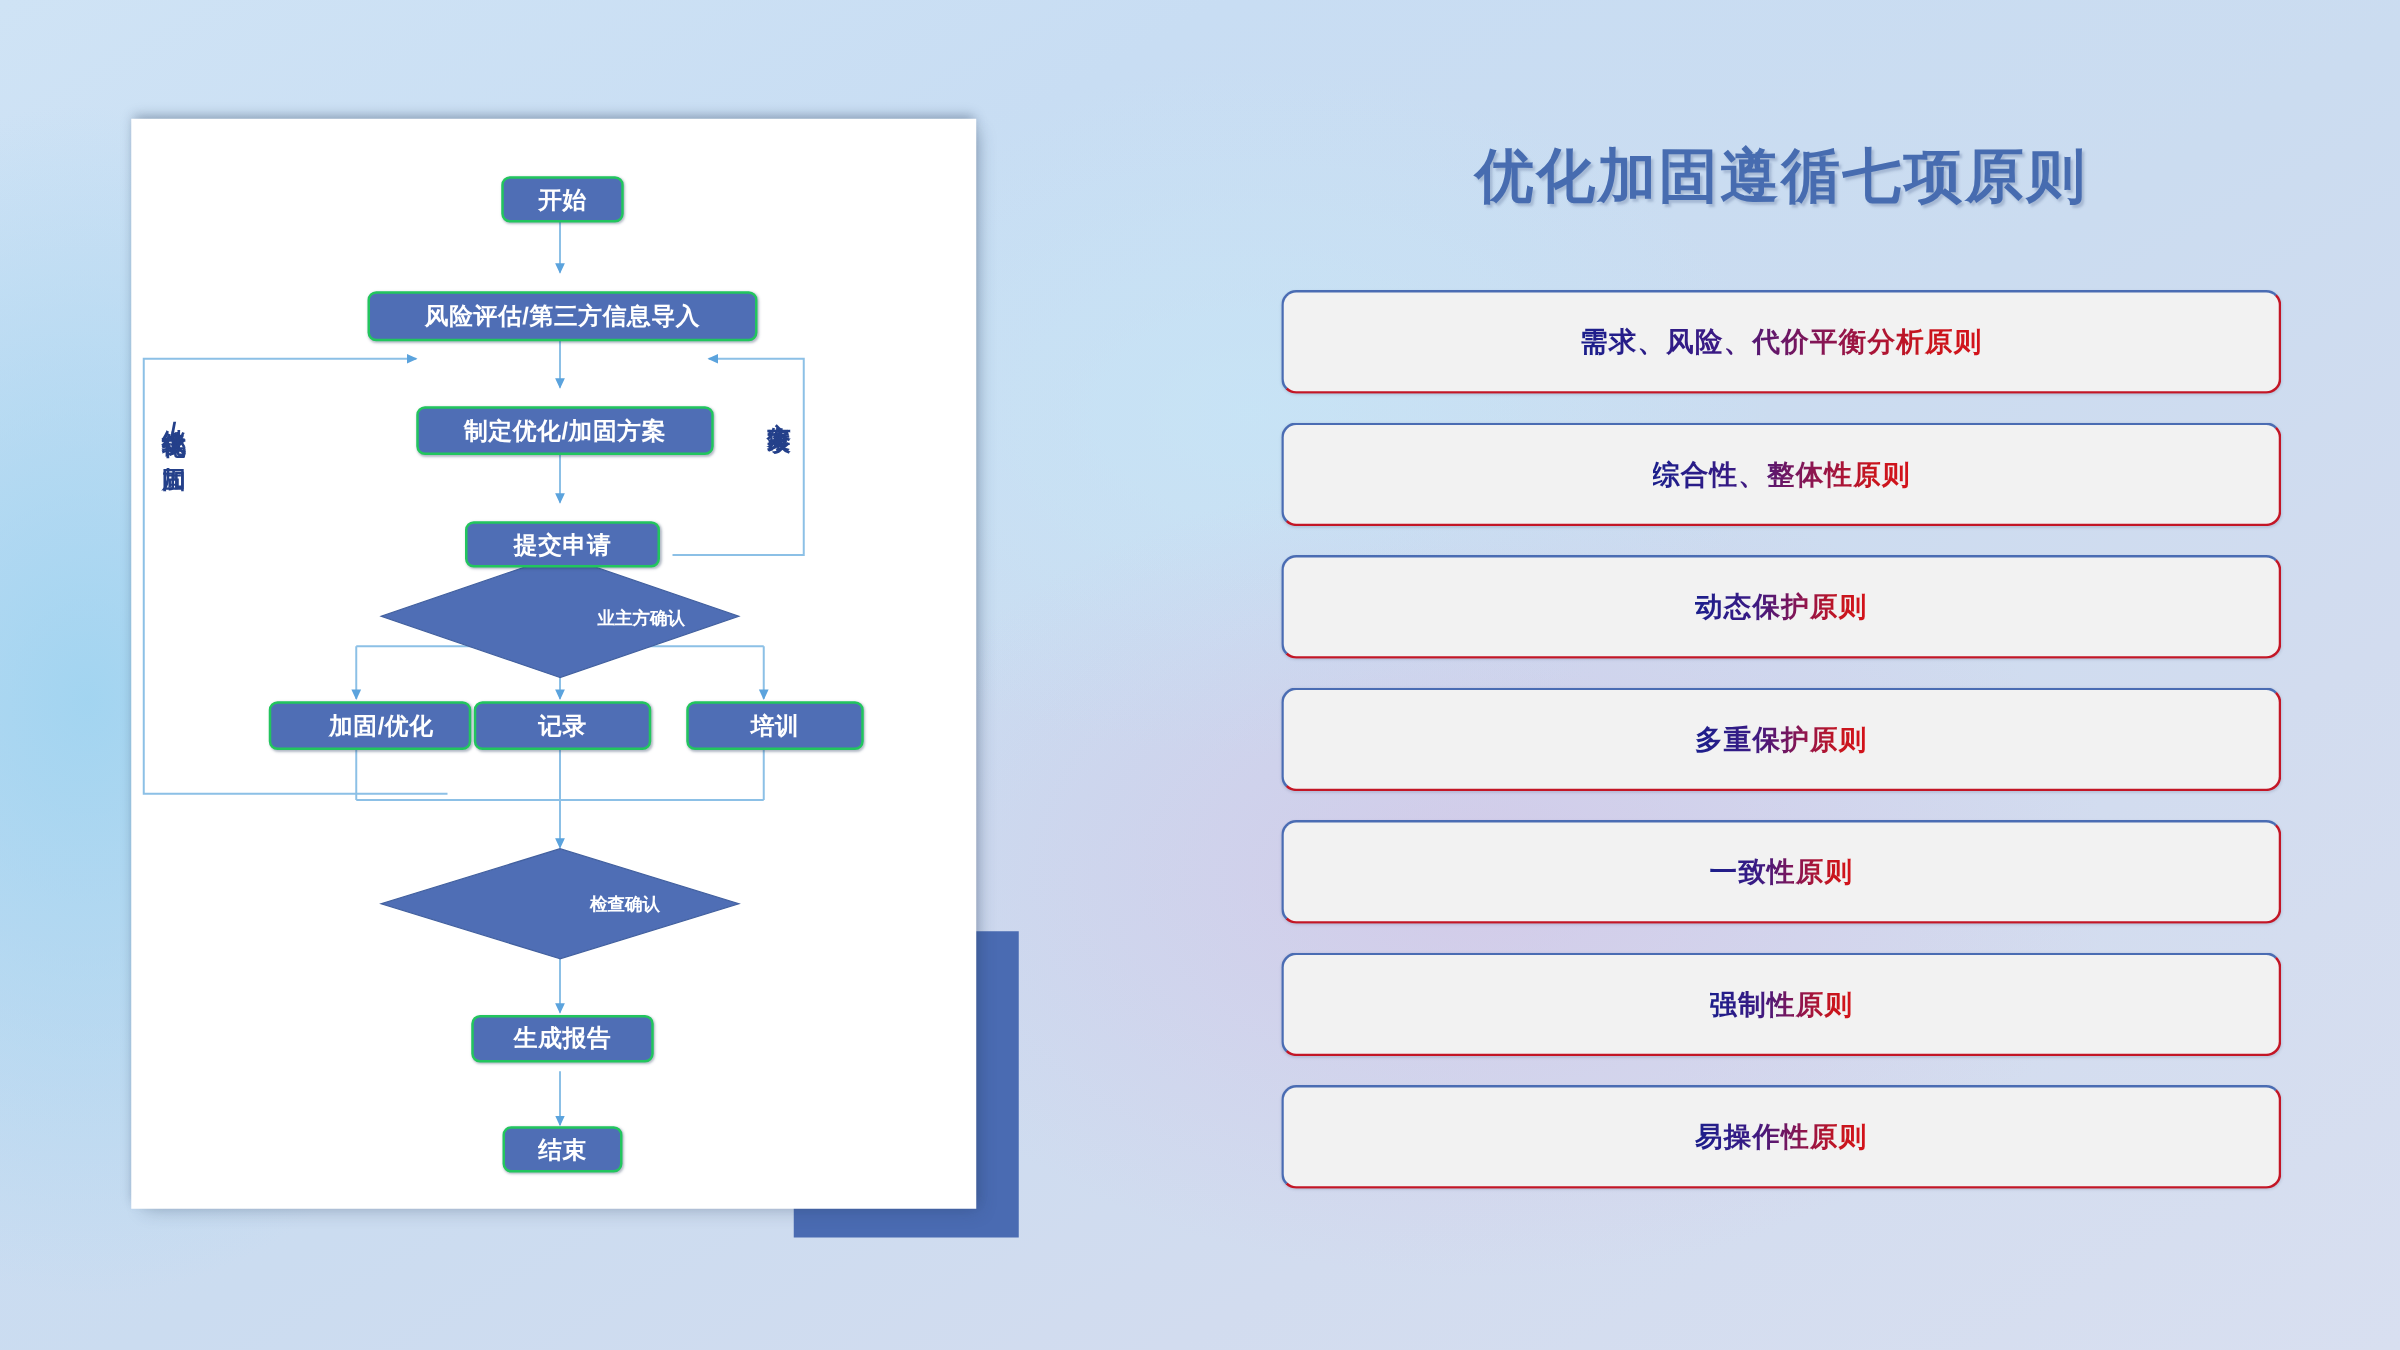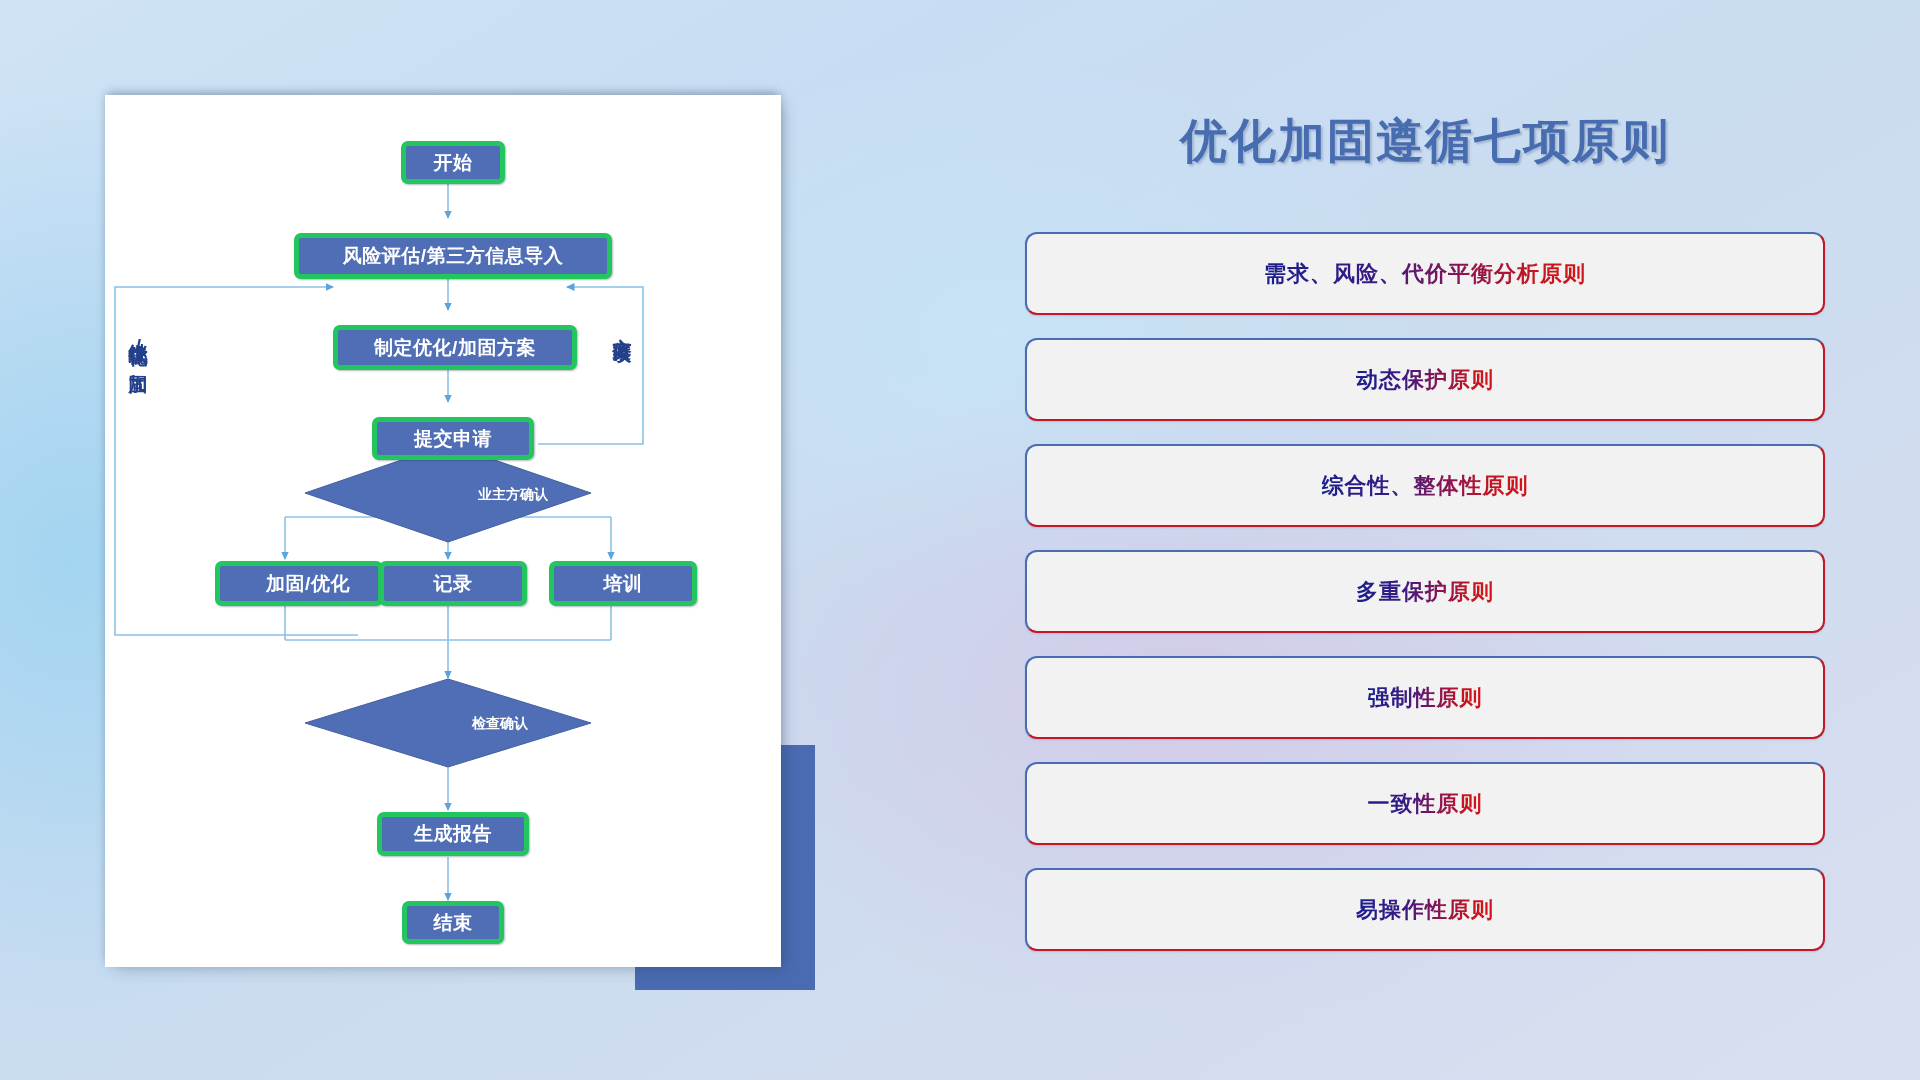--- a/index.html
+++ b/index.html
@@ -34,21 +34,21 @@
     background: #ffffff;
     box-shadow: 0 -4px 9px -2px rgba(40,60,90,0.40), 6px 6px 14px -4px rgba(40,60,90,0.28);
     z-index: 2;
   }
   #flow-svg { position: absolute; left: 0; top: 0; }
 
   .node {
     position: absolute;
     display: flex; align-items: center; justify-content: center;
     background: #4f6eb5;
-    border: 5px solid #22c55e;
+    border: 2px solid #22c55e;
     border-radius: 7px;
     color: #ffffff;
     font-weight: bold;
     font-size: 19px;
     letter-spacing: 0.5px;
     white-space: nowrap;
     box-shadow: 1px 1px 2px rgba(35,55,90,0.35);
     z-index: 5;
   }
   .diamond-label {
@@ -230,32 +230,32 @@
     <div class="vlabel" style="left:508px; top:228px;">方案修改</div>
   </div>
 
   <div id="right-title">优化加固遵循七项原则</div>
 
   <div id="principles">
     <div class="principle">
       <span>需求、风险、代价平衡分析原则</span>
     </div>
     <div class="principle">
+      <span>综合性、整体性原则</span>
+    </div>
+    <div class="principle">
       <span>动态保护原则</span>
     </div>
     <div class="principle">
-      <span>综合性、整体性原则</span>
-    </div>
-    <div class="principle">
       <span>多重保护原则</span>
     </div>
     <div class="principle">
+      <span>一致性原则</span>
+    </div>
+    <div class="principle">
       <span>强制性原则</span>
     </div>
     <div class="principle">
-      <span>一致性原则</span>
-    </div>
-    <div class="principle">
       <span>易操作性原则</span>
     </div>
   </div>
 
 </div>
 
 </body></html>

